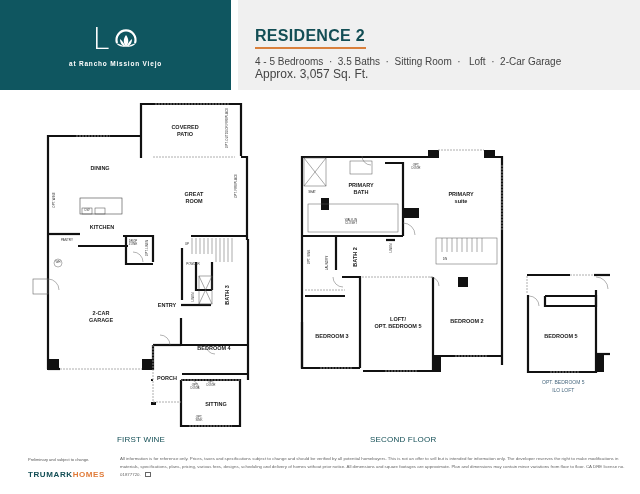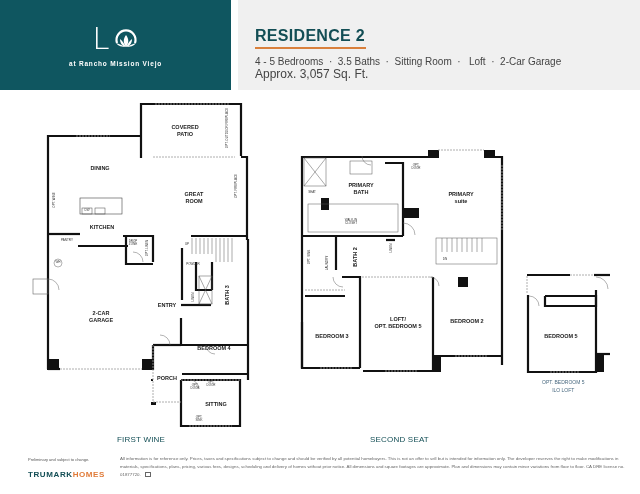--- a/index.html
+++ b/index.html
@@ -262,21 +262,21 @@
 <div class="room-label vert" style="left:355px;top:257px;">BATH 2</div>
 <div class="tiny-label vert" style="left:392px;top:248px;">LINEN</div>
 <div class="tiny-label" style="left:445px;top:260px;">DN</div>
 <div class="room-label" style="left:398px;top:323px;">
     <span style="white-space:pre-line;display:block;">LOFT/
 OPT. BEDROOM 5</span>
   </div>
 <div class="room-label" style="left:467px;top:321px;">BEDROOM 2</div>
 <div class="room-label" style="left:332px;top:336px;">BEDROOM 3</div>
 
-<div class="floor-title" style="left:370px;top:435px;">SECOND SEAT</div>
+<div class="floor-title" style="left:370px;top:435px;">SECOND FLOOR</div>
 
 <div class="plan" style="left:0;top:0;width:640px;height:494px;pointer-events:none;">
   <svg width="640" height="494" viewBox="0 0 640 494">
     <g fill="none" stroke="#111" stroke-width="2.2">
       <polyline points="527,275 570,275"></polyline>
       <polyline points="594,275 610,275"></polyline>
       <polyline points="528,295 528,372 596,372 596,290"></polyline>
       <polyline points="545,296 596,296 596,306 545,306 545,296"></polyline>
       <polyline points="596,354 610,354"></polyline>
     </g>

